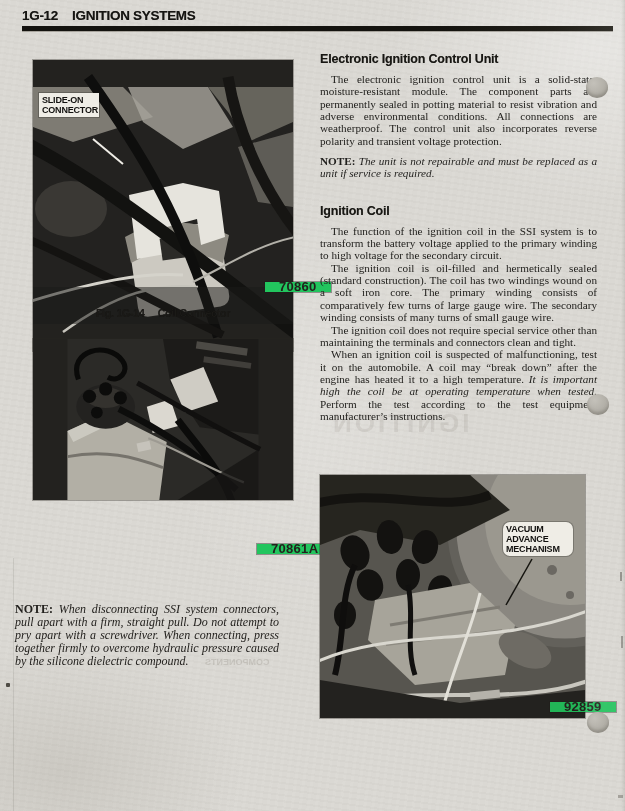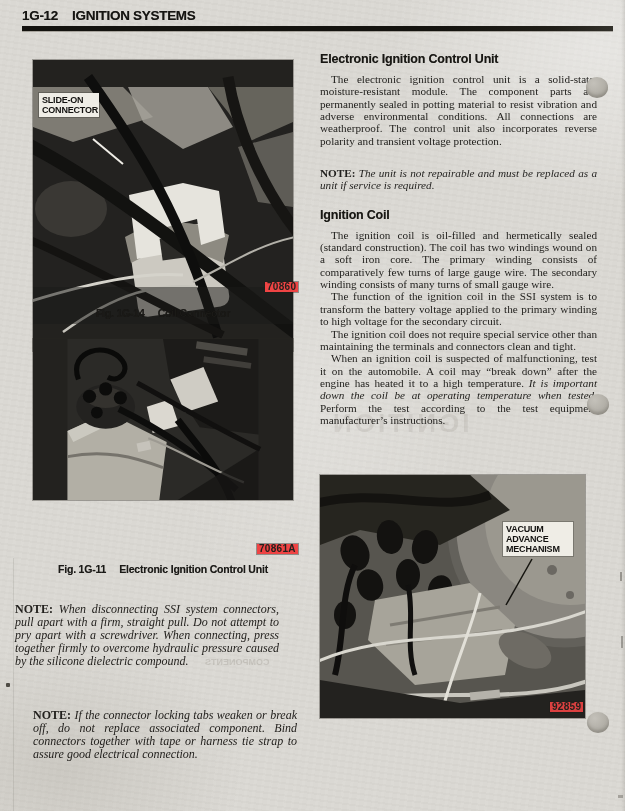--- a/index.html
+++ b/index.html
@@ -25,23 +25,23 @@
               background:linear-gradient(to right,#14130f 0 70%,#201e18 90%,#32302a);
               box-shadow:0 1px 0 rgba(90,85,75,.4); }
 
   
   .photo { position:absolute; background:#23221f; box-shadow:0 0 0 1px rgba(40,38,32,.35); }
   .photo svg { display:block; width:100%; height:100%; }
   .callout { position:absolute; background:#efede6; color:#12110f;
              font-family:"Liberation Sans",sans-serif; font-weight:bold; font-size:9px;
              line-height:10px; letter-spacing:-0.2px; padding:2px 3px;
              box-shadow:0 0 0 1px rgba(20,18,14,.25); }
-  .ptag { position:absolute; background:#ef4444; color:#23211d;
-          font-family:"Liberation Sans",sans-serif; font-weight:bold; font-size:10px;
-          line-height:10px; padding:0 2px; letter-spacing:.3px;
+  .ptag { position:absolute; background:#22c55e; color:#23211d;
+          font-family:"Liberation Sans",sans-serif; font-weight:bold; font-size:13px;
+          line-height:10px; padding:0 14px; letter-spacing:.3px;
           box-shadow:0 0 0 1px rgba(30,28,24,.4); }
 
   .caption { position:absolute; text-align:center; font-family:"Liberation Sans",sans-serif;
              font-weight:bold; color:#1b1a17; white-space:nowrap;
              text-shadow:0 0 .4px rgba(0,0,0,.45); }
   .caption .fig-label { margin-right:13px; }
   .cap-lg { font-size:10.5px; letter-spacing:-0.2px; }
   .cap-sm { font-size:9.5px; letter-spacing:-0.3px; }
 
   
@@ -49,24 +49,24 @@
           text-align:justify; color:#23211e; }
   .note .nlabel { font-weight:bold; font-style:normal; }
   .note .ntext { font-style:italic; }
 
   .rightcol { position:absolute; left:320px; top:52px; width:277px; }
   .sec-h { font-family:"Liberation Sans",sans-serif; font-weight:bold; font-size:12.5px;
            letter-spacing:-0.2px; color:#181713; margin-bottom:7px;
            text-shadow:0 0 .4px rgba(0,0,0,.4); }
   .body-p { font-size:11.2px; line-height:12.35px; text-align:justify;
             text-indent:11px; color:#23221f; }
-  .rnote { margin-top:20px; font-size:11.2px; line-height:12.35px; text-align:justify; }
+  .rnote { margin-top:8px; font-size:11.2px; line-height:12.35px; text-align:justify; }
   .rnote .nlabel { font-weight:bold; }
   .rnote .ntext { font-style:italic; }
-  .h2-space { margin-top:16px; }
+  .h2-space { margin-top:24px; }
   .it { font-style:italic; }
 
   
   .hole-dot { position:absolute; width:22px; height:21px; border-radius:50%;
               background:radial-gradient(circle at 35% 30%, #c4c1ba, #afaca4 65%, #a09d95);
               box-shadow:inset 0 -3px 3px rgba(70,66,58,.25); }
   .edge-left-line { position:absolute; left:13px; top:558px; width:1px; height:253px;
                     background:rgba(50,46,40,.10); }
   .edge-right-strip { position:absolute; right:0; top:0; width:4px; height:811px;
                       background:linear-gradient(to left, rgba(70,66,58,.12), transparent); }
@@ -137,45 +137,38 @@
       <path d="M70,95 C120,120 170,150 230,205" stroke="#0d0d0c" stroke-width="9" fill="none"></path>
       <path d="M95,60 C150,90 200,120 262,150" stroke="#11100f" stroke-width="7" fill="none"></path>
       <path d="M150,110 C180,150 210,180 225,225" stroke="#0b0b0a" stroke-width="10" fill="none"></path>
       <path d="M110,135 C150,150 190,175 240,195" stroke="#9d9a92" stroke-width="3" fill="none"></path>
       <path d="M0,160 C50,150 90,160 130,175" stroke="#76736c" stroke-width="4" fill="none"></path>
       <rect x="95" y="140" width="18" height="12" fill="#c6c3bb" transform="rotate(-12 104 146)"></rect>
       <polygon points="150,219 260,219 260,150" fill="#161514" opacity=".8"></polygon>
     </svg>
     <div class="ptag" style="left:224px; top:205px;">70861A</div>
   </div>
-  <div class="caption cap-lg" style="left:33px; top:563px; width:260px;">
-    <span class="fig-label">Fig. 1G-11</span><span>Electronic Ignition Control Unit</span>
-  </div>
 
   <div class="note" style="left:15px; top:603px;">
     <span class="nlabel">NOTE:</span>
     <span class="ntext">When disconnecting SSI system connectors, pull apart with a firm, straight pull. Do not attempt to pry apart with a screwdriver. When connecting, press together firmly to overcome hydraulic pressure caused by the silicone dielectric compound.</span>
-  </div>
-  <div class="note" style="left:33px; top:709px;">
-    <span class="nlabel">NOTE:</span>
-    <span class="ntext">If the connector locking tabs weaken or break off, do not replace associated component. Bind connectors together with tape or harness tie strap to assure good electrical connection.</span>
   </div>
 
   <div class="rightcol">
     <div class="sec-h">Electronic Ignition Control Unit</div>
     <p class="body-p">The electronic ignition control unit is a solid-state, moisture-resistant module. The component parts are permanently sealed in potting material to resist vibration and adverse environmental conditions. All connections are weatherproof. The control unit also incorporates reverse polarity and transient voltage protection.</p>
     <div class="rnote">
       <span class="nlabel">NOTE:</span>
       <span class="ntext">The unit is not repairable and must be replaced as a unit if service is required.</span>
     </div>
     <div class="sec-h h2-space">Ignition Coil</div>
+    <p class="body-p">The function of the ignition coil in the SSI system is to transform the battery voltage applied to the primary winding to high voltage for the secondary circuit.</p>
     <p class="body-p">The ignition coil is oil-filled and hermetically sealed (standard construction). The coil has two windings wound on a soft iron core. The primary winding consists of comparatively few turns of large gauge wire. The secondary winding consists of many turns of small gauge wire.</p>
-    <p class="body-p">The function of the ignition coil in the SSI system is to transform the battery voltage applied to the primary winding to high voltage for the secondary circuit.</p>
     <p class="body-p">The ignition coil does not require special service other than maintaining the terminals and connectors clean and tight.</p>
-    <p class="body-p"><span>When an ignition coil is suspected of malfunctioning, test it on the automobile. A coil may “break down” after the engine has heated it to a high temperature. </span><span class="it">It is important down the coil be at operating temperature when tested.</span><span> Perform the test according to the test equipment manufacturer’s instructions.</span></p>
+    <p class="body-p"><span>When an ignition coil is suspected of malfunctioning, test it on the automobile. A coil may “break down” after the engine has heated it to a high temperature. </span><span class="it">It is important high the coil be at operating temperature when tested.</span><span> Perform the test according to the test equipment manufacturer’s instructions.</span></p>
   </div>
 
   <div class="photo" style="left:320px; top:475px; width:265px; height:243px;">
     <svg viewBox="0 0 265 243">
       <rect width="265" height="243" fill="#57554f"></rect>
       <circle cx="245" cy="55" r="115" fill="#8a8780"></circle>
       <circle cx="250" cy="45" r="85" fill="#9b988f"></circle>
       <circle cx="245" cy="55" r="113" fill="none" stroke="#63615b" stroke-width="9"></circle>
       <circle cx="232" cy="95" r="5" fill="#6b6862"></circle>
       <circle cx="250" cy="120" r="4" fill="#6b6862"></circle>
@@ -195,21 +188,21 @@
       <path d="M35,90 C20,120 25,160 15,200" stroke="#0f0e0d" stroke-width="6" fill="none"></path>
       <path d="M88,110 C95,140 85,170 95,200" stroke="#11100f" stroke-width="5" fill="none"></path>
       <ellipse cx="205" cy="175" rx="28" ry="16" fill="#6e6b64" transform="rotate(25 205 175)"></ellipse>
       <path d="M-10,190 C70,150 170,175 270,135" stroke="#d9d7cf" stroke-width="3" fill="none"></path>
       <path d="M-10,235 C90,205 190,235 270,205" stroke="#c9c7bf" stroke-width="4" fill="none"></path>
       <path d="M120,245 C130,200 150,160 160,118" stroke="#e2e0d8" stroke-width="3" fill="none"></path>
       <polygon points="0,243 265,243 265,215 140,228 0,205" fill="#23221f"></polygon>
       <rect x="150" y="216" width="30" height="8" fill="#b5b2aa" transform="rotate(-6 165 220)"></rect>
       <path d="M212,84 L186,130" stroke="#15140f" stroke-width="1.5"></path>
     </svg>
-    <div class="callout" style="left:183px; top:47px; width:70px;">VACUUM ADVANCE MECHANISM</div>
+    <div class="callout" style="left:183px; top:47px; width:70px;border-radius:7px;">VACUUM ADVANCE MECHANISM</div>
     <div class="ptag" style="left:230px; top:227px; opacity:.9;">92859</div>
   </div>
 
   <div class="hole-dot" style="left:586px; top:77px;"></div>
   <div class="hole-dot" style="left:587px; top:394px;"></div>
   <div class="hole-dot" style="left:587px; top:712px;"></div>
   <div class="edge-left-line"></div>
   <div class="edge-right-strip"></div>
   <div class="dash" style="left:620px; top:572px; width:2px; height:9px; opacity:.5;"></div>
   <div class="dash" style="left:621px; top:636px; width:2px; height:12px; opacity:.45;"></div>

